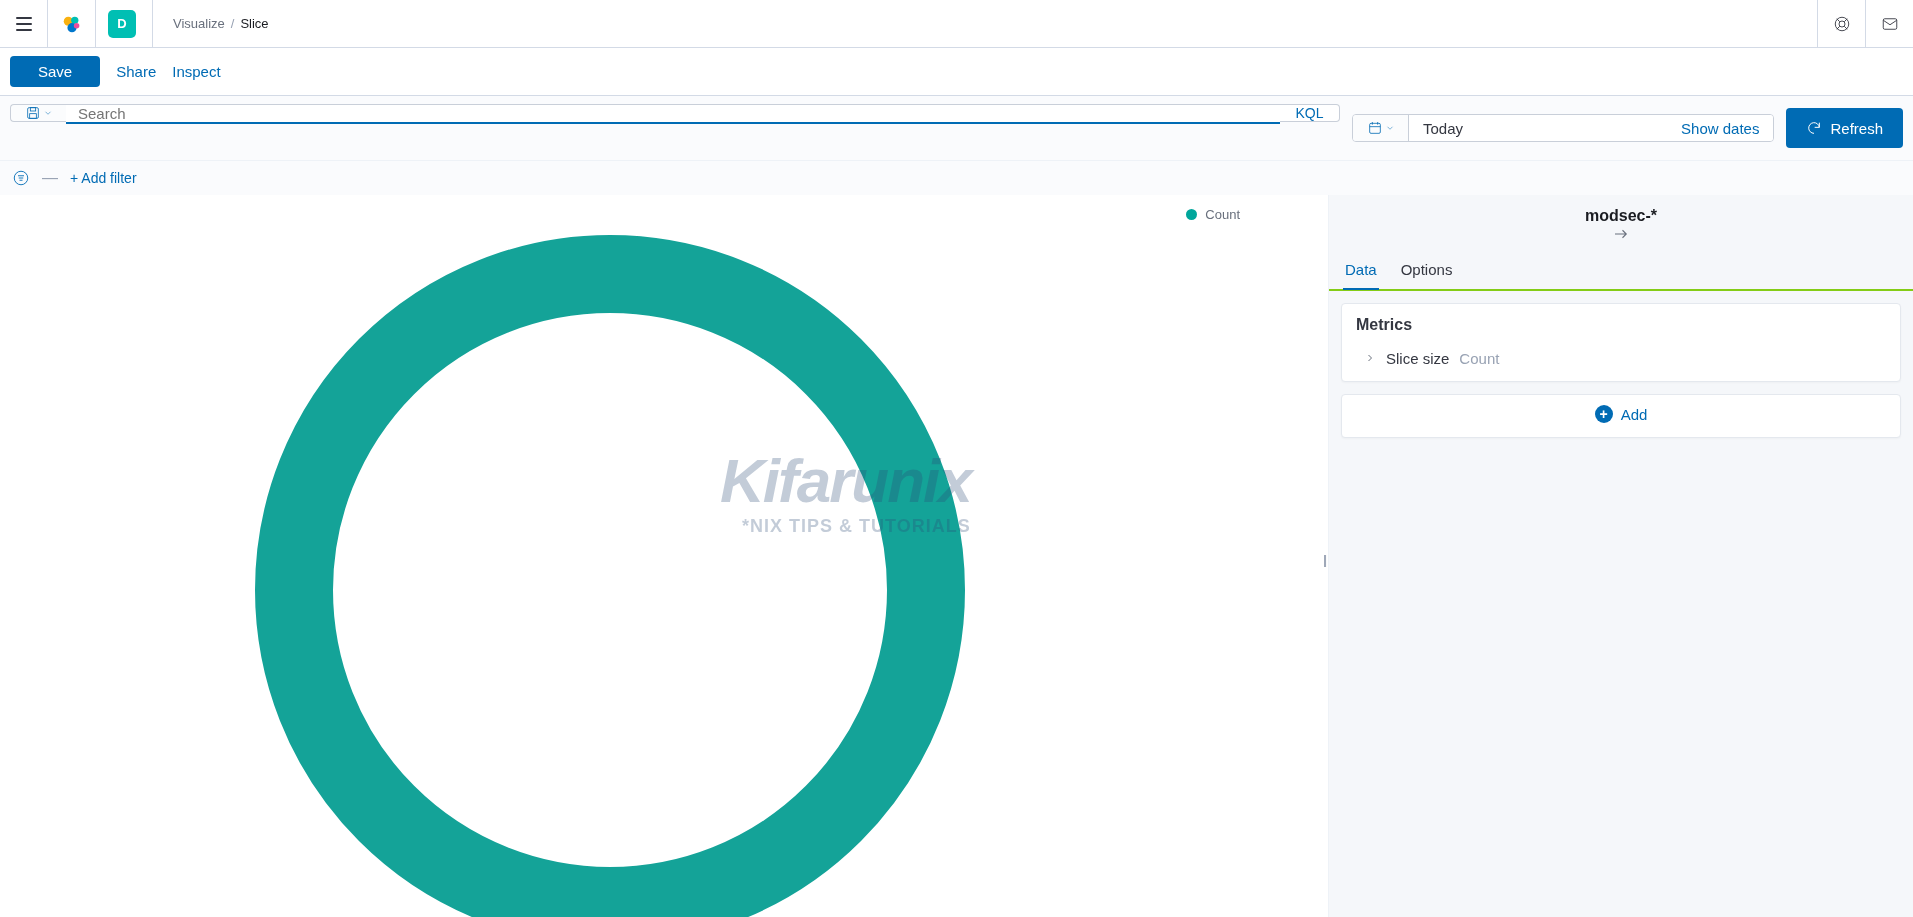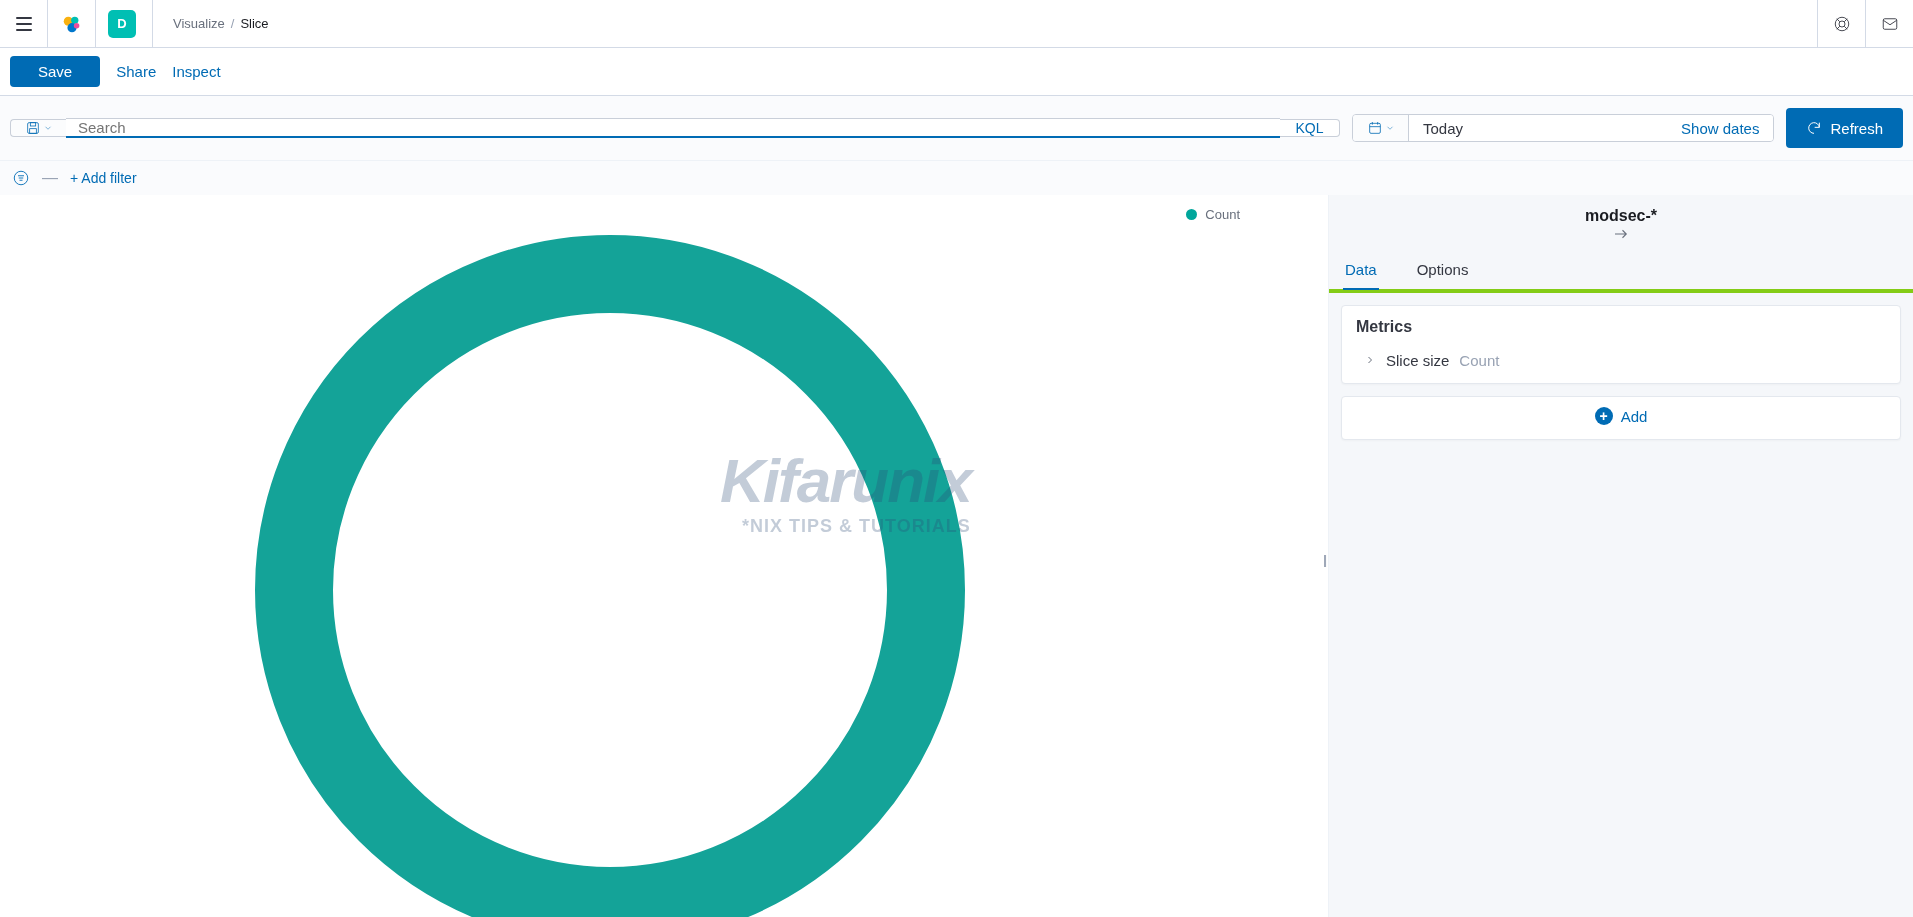--- a/index.html
+++ b/index.html
@@ -21,21 +21,21 @@
 .top-header-right .icon-btn { width:48px; height:48px; display:flex; align-items:center; justify-content:center; border-left:1px solid #d3dae6; cursor:pointer; }
 .top-header-right .icon-btn svg { width:18px; height:18px; stroke:#343741; fill:none; stroke-width:1.2; }
 
 
 .action-bar { height:48px; border-bottom:1px solid #d3dae6; background:#fff; display:flex; align-items:center; padding:0 10px; gap:16px; }
 .save-btn { background:#006bb4; color:#fff; border:none; border-radius:4px; padding:7px 28px; font-size:15px; font-weight:500; cursor:pointer; }
 .link-btn { color:#006bb4; font-size:15px; cursor:pointer; }
 
 
 .filter-bar { background:#fafbfd; border-bottom:1px solid #eef2f7; padding:8px 10px; display:flex; gap:12px; align-items:center; }
-.search-group { flex:0 0 auto; display:flex; align-items:center; width:1330px; height:48px; }
+.search-group { flex:0 0 auto; display:flex; align-items:flex-start; width:1330px; height:48px; }
 .search-prefix { width:56px; border:1px solid #c9cfd9; border-right:none; border-radius:4px 0 0 4px; background:#fbfcfd; display:flex; align-items:center; justify-content:center; gap:2px; cursor:pointer; }
 .search-prefix svg { stroke:#006bb4; fill:none; stroke-width:1.2; }
 .search-input { flex:1; border:1px solid #c9cfd9; border-left:none; border-right:none; border-bottom:2px solid #006bb4; padding:0 12px; font-size:15px; outline:none; background:#fff; }
 .kql-badge { width:60px; border:1px solid #c9cfd9; border-left:none; border-radius:0 4px 4px 0; background:#fff; display:flex; align-items:center; justify-content:center; color:#006bb4; font-size:14px; cursor:pointer; }
 
 .date-group { display:flex; align-items:stretch; height:28px; width:470px; border:1px solid #c9cfd9; border-radius:4px; overflow:hidden; }
 .date-prefix { width:56px; background:#fbfcfd; border-right:1px solid #c9cfd9; display:flex; align-items:center; justify-content:center; gap:2px; cursor:pointer; }
 .date-prefix svg { stroke:#006bb4; fill:none; stroke-width:1.2; }
 .date-text { flex:1; display:flex; align-items:center; padding:0 14px; font-size:15px; color:#343741; background:#fff; cursor:pointer; }
 .show-dates { color:#006bb4; font-size:15px; padding:0 14px; display:flex; align-items:center; cursor:pointer; background:#fff; }
@@ -55,21 +55,21 @@
 .legend { position:absolute; top:12px; right:88px; display:flex; align-items:center; gap:8px; font-size:13px; color:#69707d; }
 .legend-dot { width:11px; height:11px; border-radius:50%; background:#00a69b; }
 .donut { position:absolute; left:255px; top:40px; width:710px; height:710px; border-radius:50%; border:78px solid #14a398; }
 
 
 .sidebar { width:585px; background:#f5f7fa; border-left:1px solid #eef2f7; display:flex; flex-direction:column; position:relative;}
 .drag-handle { position:absolute; left:-6px; top:50%; transform:translateY(-50%); color:#98a2b3; font-size:12px; letter-spacing:-2px; cursor:col-resize; }
 .index-row { display:flex; align-items:center; justify-content:space-between; padding:12px 14px 4px 14px;flex-direction:column; }
 .index-title { font-weight:700; font-size:16px; color:#1a1c21; }
 .collapse-icon { cursor:pointer; }
-.sidebar-tabs { display:flex; gap:36px; padding:0 14px; border-bottom:4px solid #84cc16;text-align:center; }
+.sidebar-tabs { display:flex; gap:20px; padding:0 14px; border-bottom:2px solid #84cc16;text-align:center; }
 .sidebar-tab { padding:10px 2px; font-size:15px; cursor:pointer; color:#343741; }
 .sidebar-tab.active { color:#006bb4; border-bottom:2px solid #006bb4; margin-bottom:-1px; font-weight:500; }
 .panels-wrap { padding:12px; display:flex; flex-direction:column; gap:12px; }
 .panel { background:#fff; border:1px solid #e4e8ee; border-radius:4px; box-shadow:0 1px 2px rgba(0,0,0,0.03); }
 .panel-header { padding:12px 14px 8px 14px; font-weight:700; font-size:16px; }
 .panel-row { display:flex; align-items:center; gap:10px; padding:8px 14px 14px 22px; font-size:15px; cursor:pointer; }
 .panel-row .chev { color:#69707d; }
 .panel-row .muted { color:#98a2b3; }
 .panel-add { display:flex; align-items:center; justify-content:center; gap:8px; padding:10px 0 14px 0; color:#006bb4; font-size:15px; cursor:pointer; }
 .panel-add .plus-circle { width:18px; height:18px; background:#006bb4; border-radius:50%; color:#fff; display:flex; align-items:center; justify-content:center; font-size:14px; line-height:1; font-weight:700; }

